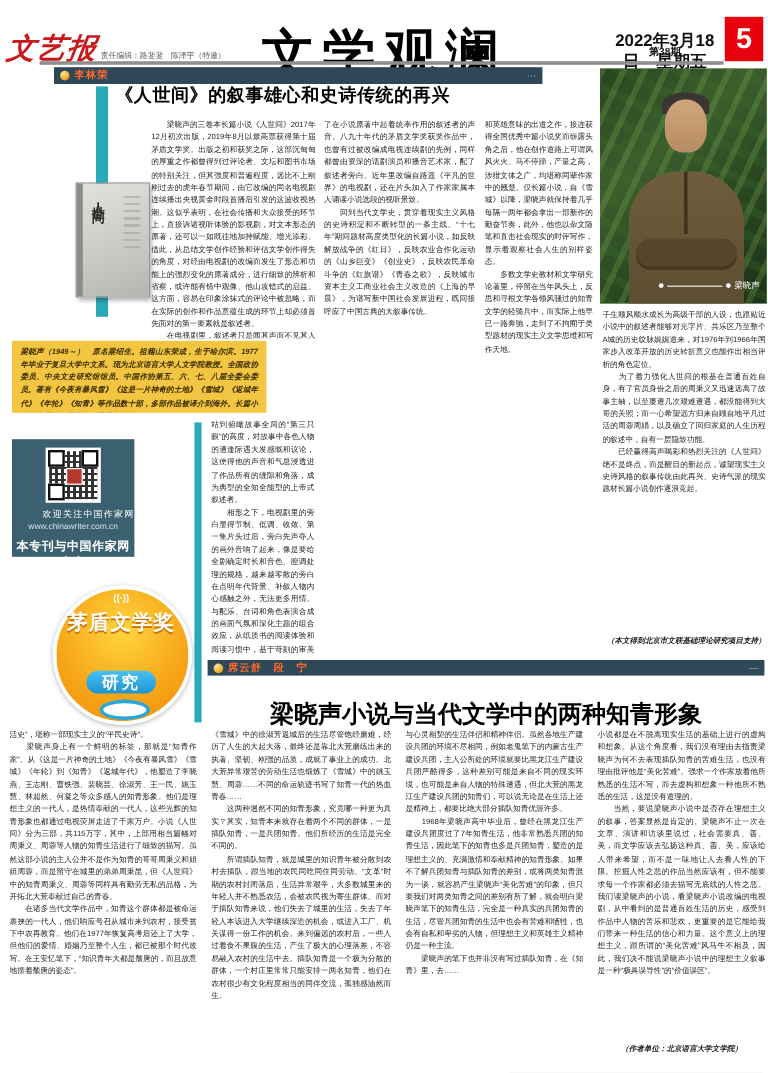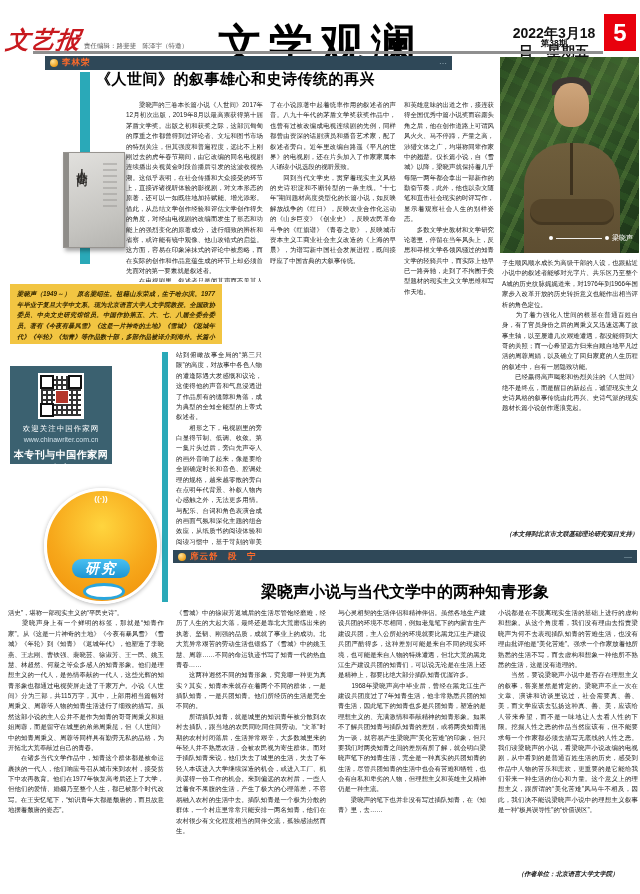--- a/index.html
+++ b/index.html
@@ -22,21 +22,21 @@
   .avatar{width:8px;height:8px;border-radius:50%;margin:0 4px 0 5px;
           background:radial-gradient(circle at 35% 30%,#ffe49a,#efa21d 70%,#c97b08);}
   .tbar-author{color:#ff6a2a;font-size:8.5px;font-weight:bold;letter-spacing:1px;}
   .tbar-more{margin-left:auto;margin-right:5px;color:#93a9b5;font-size:8px;}
   .bar1{left:45px;top:56px;width:407px;height:14px;text-align:center;}
   .bar2{left:173px;top:550px;width:464px;height:13px;}
   .teal-accent{left:80px;top:72px;width:10px;height:192px;background:#2aa9b8;z-index:0;}
   .teal-bar2{left:162px;top:352px;width:6px;height:250px;background:#2aa9b8;z-index:0;}
   .headline1{left:96px;top:70px;width:382px;text-align:left;font-size:15px;font-weight:bold;
              letter-spacing:0.5px;color:#000;z-index:2;}
-  .headline2{left:173px;top:582px;width:464px;text-align:center;font-size:16px;font-weight:bold;color:#000;}
+  .headline2{left:173px;top:582px;width:464px;text-align:center;font-size:20px;font-weight:bold;color:#000;}
   
   .coltext{font-size:6.4px;line-height:1.62;text-align:justify;white-space:pre-line;
            overflow:hidden;height:100%;color:#222;}
   .a1col1{left:96px;top:100px;width:167px;height:182px;}
   .a1col1b{left:176px;top:350px;width:86px;height:196px;}
   .a1col2{left:270px;top:100px;width:126px;height:444px;}
   .a1col3{left:404px;top:100px;width:90px;height:444px;}
   .a1col4{left:502px;top:258px;width:136px;height:266px;}
   .a1foot{left:420px;top:530px;width:218px;text-align:right;font-size:6.3px;font-style:italic;
           font-weight:bold;color:#222;}
@@ -63,39 +63,39 @@
   
   .qrbox{left:10px;top:366px;width:102px;height:98px;background:#3b6170;text-align:center;}
   .qr{position:relative;width:46px;height:46px;background:#fff;margin:7px auto 0;}
   .qr-pattern{position:absolute;inset:3px;opacity:.85;
       background:repeating-linear-gradient(0deg,#101010 0 2px,transparent 2px 5px),
                  repeating-linear-gradient(90deg,#101010 0 2px,transparent 2px 5px);}
   .qr-eye{position:absolute;width:10px;height:10px;border:2px solid #101010;background:#fff;}
   .qr-eye.tl{left:2px;top:2px;} .qr-eye.tr{right:2px;top:2px;} .qr-eye.bl{left:2px;bottom:2px;}
   .qr-center{position:absolute;left:17px;top:17px;width:12px;height:12px;background:#b5382c;
              border:1px solid #fff;}
-  .qr-l1{color:#fff;font-size:7.5px;margin-top:5px;letter-spacing:1px;}
+  .qr-l1{color:#fff;font-size:7.5px;margin-top:5px;letter-spacing:1px;text-align:right;}
   .qr-l2{color:#cfe0e8;font-size:7px;margin-top:2px;}
   .qr-l3{color:#fff;font-size:10px;font-weight:bold;margin-top:5px;letter-spacing:0.5px;}
   
   .badge{left:26px;top:480px;width:150px;height:126px;z-index:3;}
   .badge-circle{position:absolute;left:18px;top:8px;width:110px;height:110px;border-radius:50%;
       background:radial-gradient(circle at 50% 32%,#ffd53e 0%,#f7a81b 55%,#ef8d07 100%);
       border:3px solid #fff;box-shadow:0 1px 4px rgba(0,0,0,.3);}
   .badge-icon{position:absolute;left:0;top:14px;width:100%;text-align:center;color:#fff;
               font-size:8px;font-weight:bold;}
   .badge-t1{position:absolute;left:0;top:27px;width:100%;text-align:center;font-size:17px;
             font-weight:bold;color:#fff;text-shadow:0 1.5px 0 #c97400;letter-spacing:1px;}
   .badge-t2{position:absolute;left:13px;top:53px;width:124px;height:22px;border-radius:11px;
             background:linear-gradient(#49c0f2,#1e95d2);color:#fff;font-size:16px;font-weight:bold;
             display:flex;align-items:center;justify-content:center;letter-spacing:2px;
             box-shadow:0 1px 2px rgba(0,0,0,.25);}
   .badge-t3{position:absolute;left:46px;top:79px;width:58px;height:19px;border-radius:10px;
             background:linear-gradient(#49c0f2,#1e95d2);color:#fff;font-size:14px;font-weight:bold;
-            display:flex;align-items:center;justify-content:center;letter-spacing:2px;font-style:italic;}
+            display:flex;align-items:center;justify-content:center;letter-spacing:2px;}
   .badge-stand{position:absolute;left:57px;top:103px;width:36px;height:11px;border:3px solid #29a6dd;
                border-radius:50%;background:#fff;}
   
   .photo{left:500px;top:57px;width:139px;height:196px;overflow:hidden;
       background:linear-gradient(140deg,#27451f 0%,#3c5e2d 35%,#2a4a22 60%,#1c3318 100%);}
   .leaves{position:absolute;inset:0;opacity:.55;
       background:repeating-linear-gradient(115deg,rgba(140,180,90,.45) 0 5px,transparent 5px 16px),
                  repeating-linear-gradient(25deg,rgba(60,110,45,.5) 0 7px,transparent 7px 20px);}
   .torso{position:absolute;left:24px;bottom:-8px;width:96px;height:118px;border-radius:42px 42px 0 0;
       background:linear-gradient(#6f5e3c,#5c4c30);}
@@ -172,20 +172,21 @@
     <div class="qr-l1">欢迎关注中国作家网</div>
     <div class="qr-l2">www.chinawriter.com.cn</div>
     <div class="qr-l3">本专刊与中国作家网合办</div>
   </div>
 
   <div class="abs teal-bar2"></div>
 
   <div class="abs badge">
     <div class="badge-circle"></div>
     <div class="badge-icon">((·))</div>
+    <div class="badge-t1">茅盾文学奖</div>
     <div class="badge-t3">研究</div>
     <div class="badge-stand"></div>
   </div>
 
   <div class="abs a1col1b">
     <div class="coltext">站到俯瞰故事全局的“第三只眼”的高度，对故事中各色人物的遭逢际遇大发感慨和议论，这使得他的声音和气息浸透进了作品所有的缝隙和角落，成为典型的全知全能型的上帝式叙述者。
 　　相形之下，电视剧里的旁白显得节制、低调、收敛。第一集片头过后，旁白先声夺人的画外音响了起来，像是要给全剧确定时长和音色、腔调处理的规格，越来越零散的旁白在点明年代背景、补叙人物内心感触之外，无法更多用情。与配乐、台词和角色表演合成的画面气氛和深化主题的组合效应，从纸质书的阅读体验和阅读习惯中，基于苛刻的审美要求，影视剧作为视听艺术的样式，原本也没必要像广播剧或者放大学究式的语言表现效果。
 　　这里真正值得细味和琢磨的是，体现在叙述形态构筑上的匠心。</div>
   </div>
   <div class="abs a1col2">

